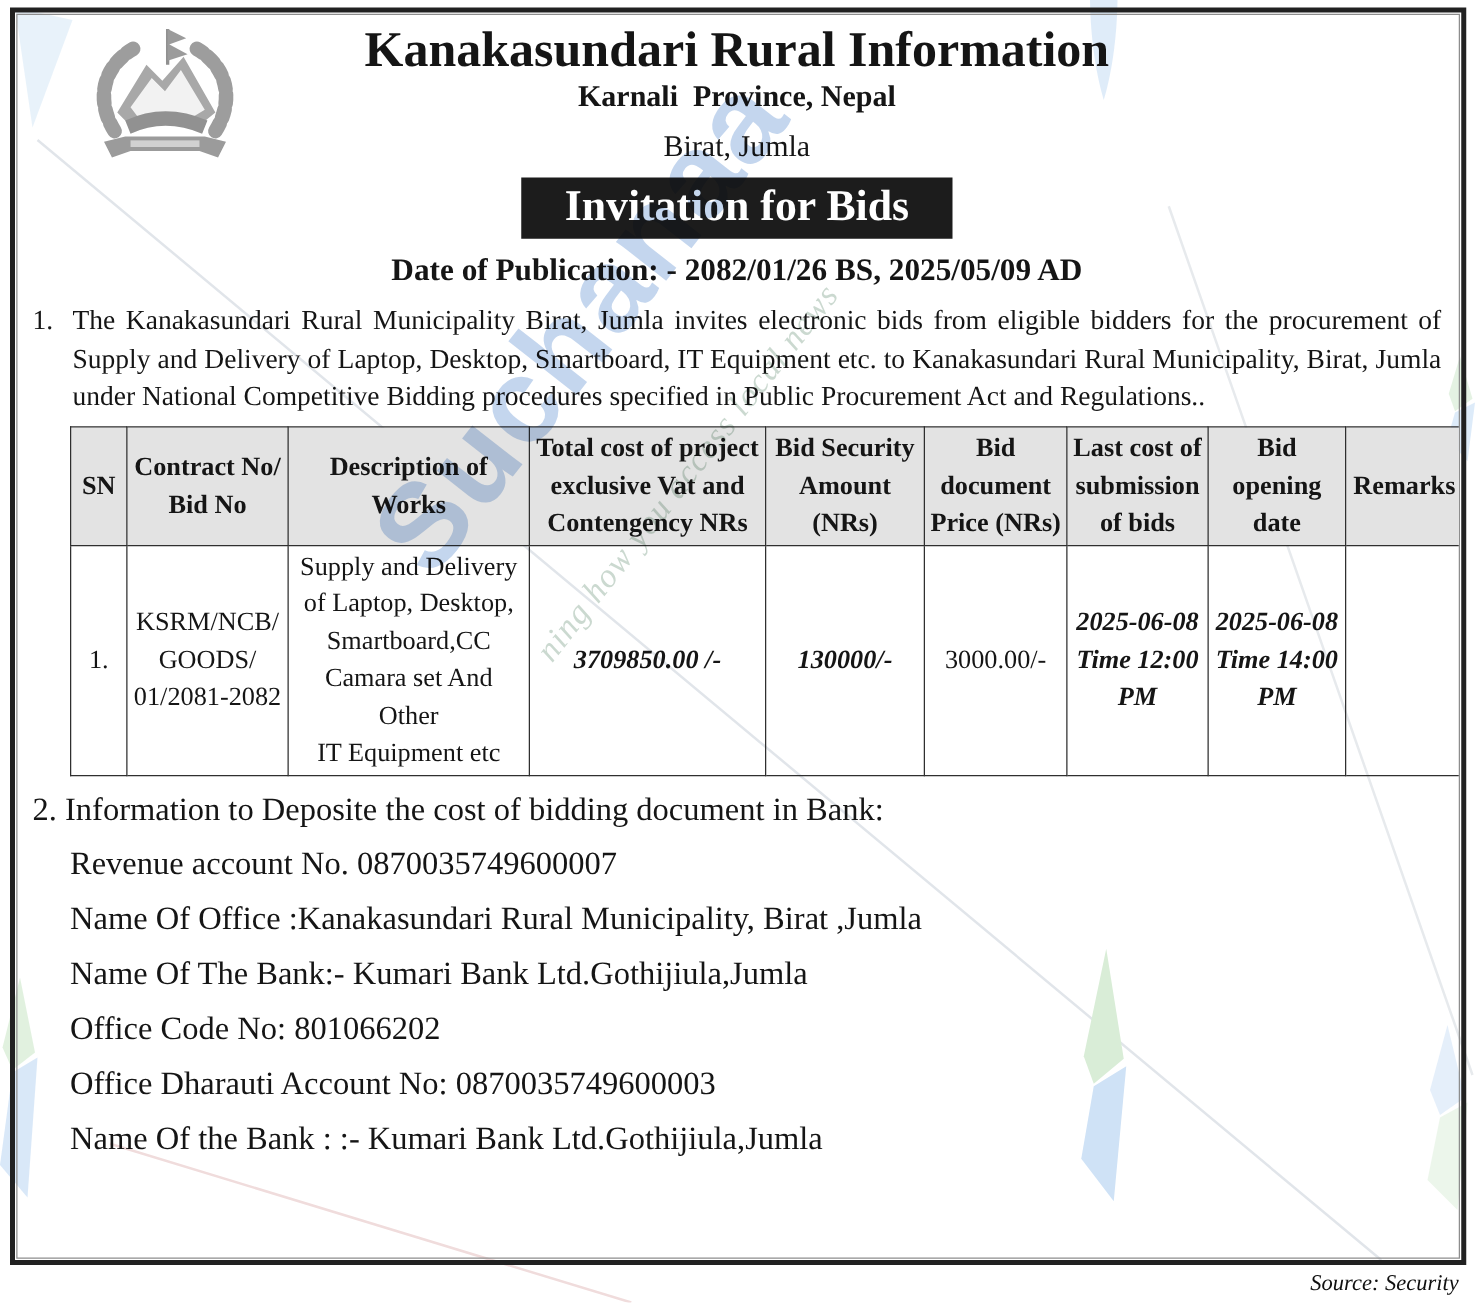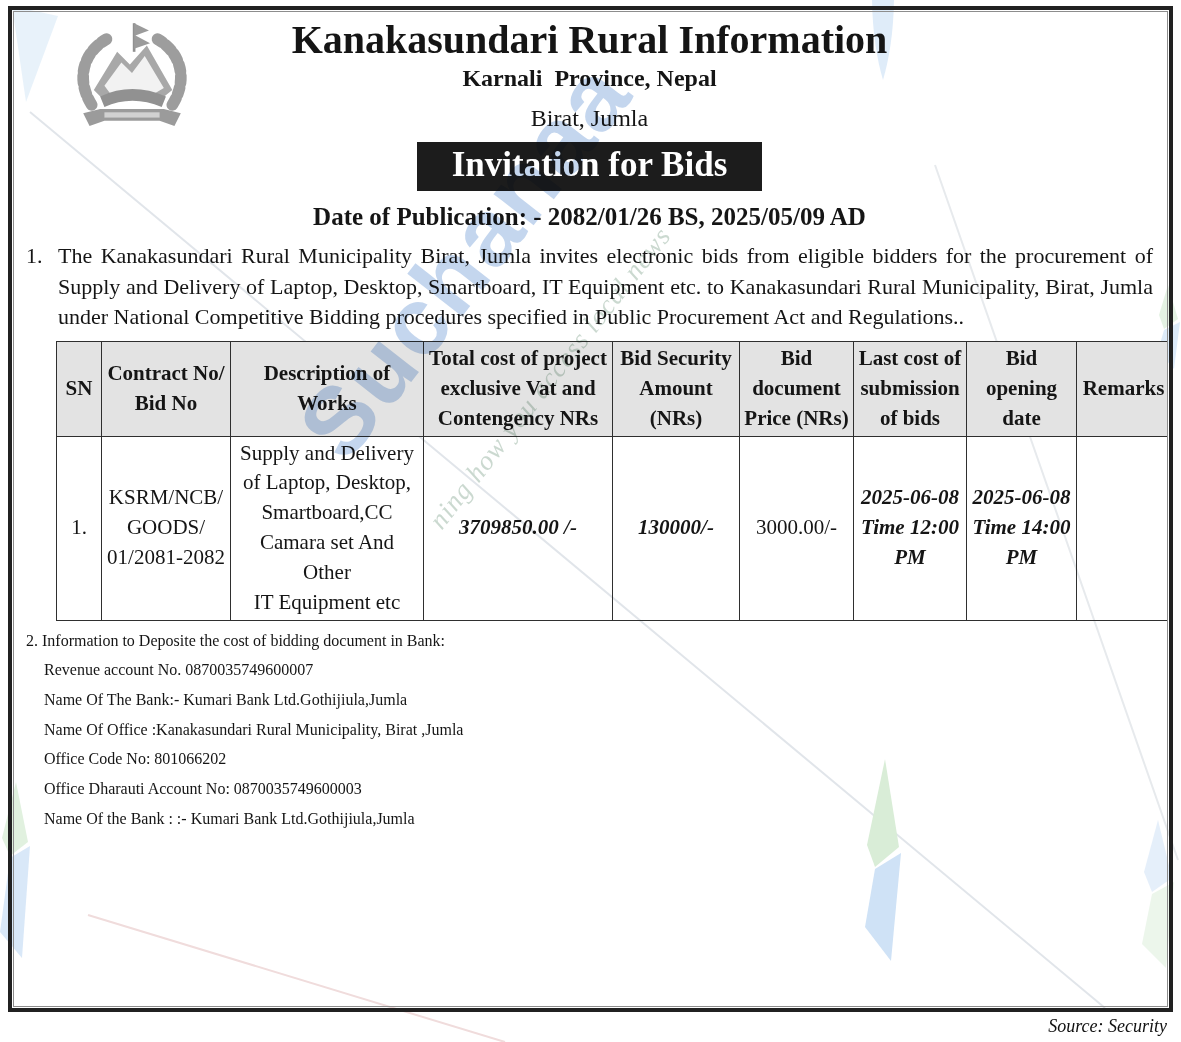--- a/index.html
+++ b/index.html
@@ -43,23 +43,23 @@
   }
   table.bids th,table.bids td{
     border:1.5px solid #2f2f2f;text-align:center;vertical-align:middle;
     padding:2px 4px;box-sizing:border-box;line-height:1.42;
   }
   table.bids th{background:#e3e3e3;font-weight:bold;height:92px;}
   table.bids td{height:150px;}
   .pre{white-space:pre-line;}
   .bold-it{font-weight:bold;font-style:italic;}
   
-  .sec{font-size:16px;line-height:1.42;}
+  .sec{font-size:26px;line-height:1.42;}
   .sec-head{margin-top:9px;}
-  .sec-line{margin-left:18px;margin-top:7px;}
+  .sec-line{margin-left:30px;margin-top:7px;}
   .source{
     position:absolute;right:14px;top:1016px;font-size:18px;font-style:italic;
     z-index:2;color:#101010;
   }
   
   .watermark{
     position:absolute;left:260px;top:180px;width:620px;height:560px;z-index:3;
     pointer-events:none;mix-blend-mode:multiply;
   }
   .wm-text{
@@ -194,22 +194,22 @@
 Time 14:00
 PM</td>
           <td></td>
         </tr>
       </tbody>
     </table>
 
     <div class="sec">
       <div class="sec-head">2. Information to Deposite the cost of bidding document in Bank:</div>
       <div class="sec-line">Revenue account No. 0870035749600007</div>
+      <div class="sec-line">Name Of Office :Kanakasundari Rural Municipality, Birat ,Jumla</div>
       <div class="sec-line">Name Of The Bank:- Kumari Bank Ltd.Gothijiula,Jumla</div>
-      <div class="sec-line">Name Of Office :Kanakasundari Rural Municipality, Birat ,Jumla</div>
       <div class="sec-line">Office Code No: 801066202</div>
     </div>
 
     <div class="sec">
       <div class="sec-line">Office Dharauti Account No: 0870035749600003</div>
       <div class="sec-line">Name Of the Bank : :- Kumari Bank Ltd.Gothijiula,Jumla</div>
 
     </div>
 
   </div>

